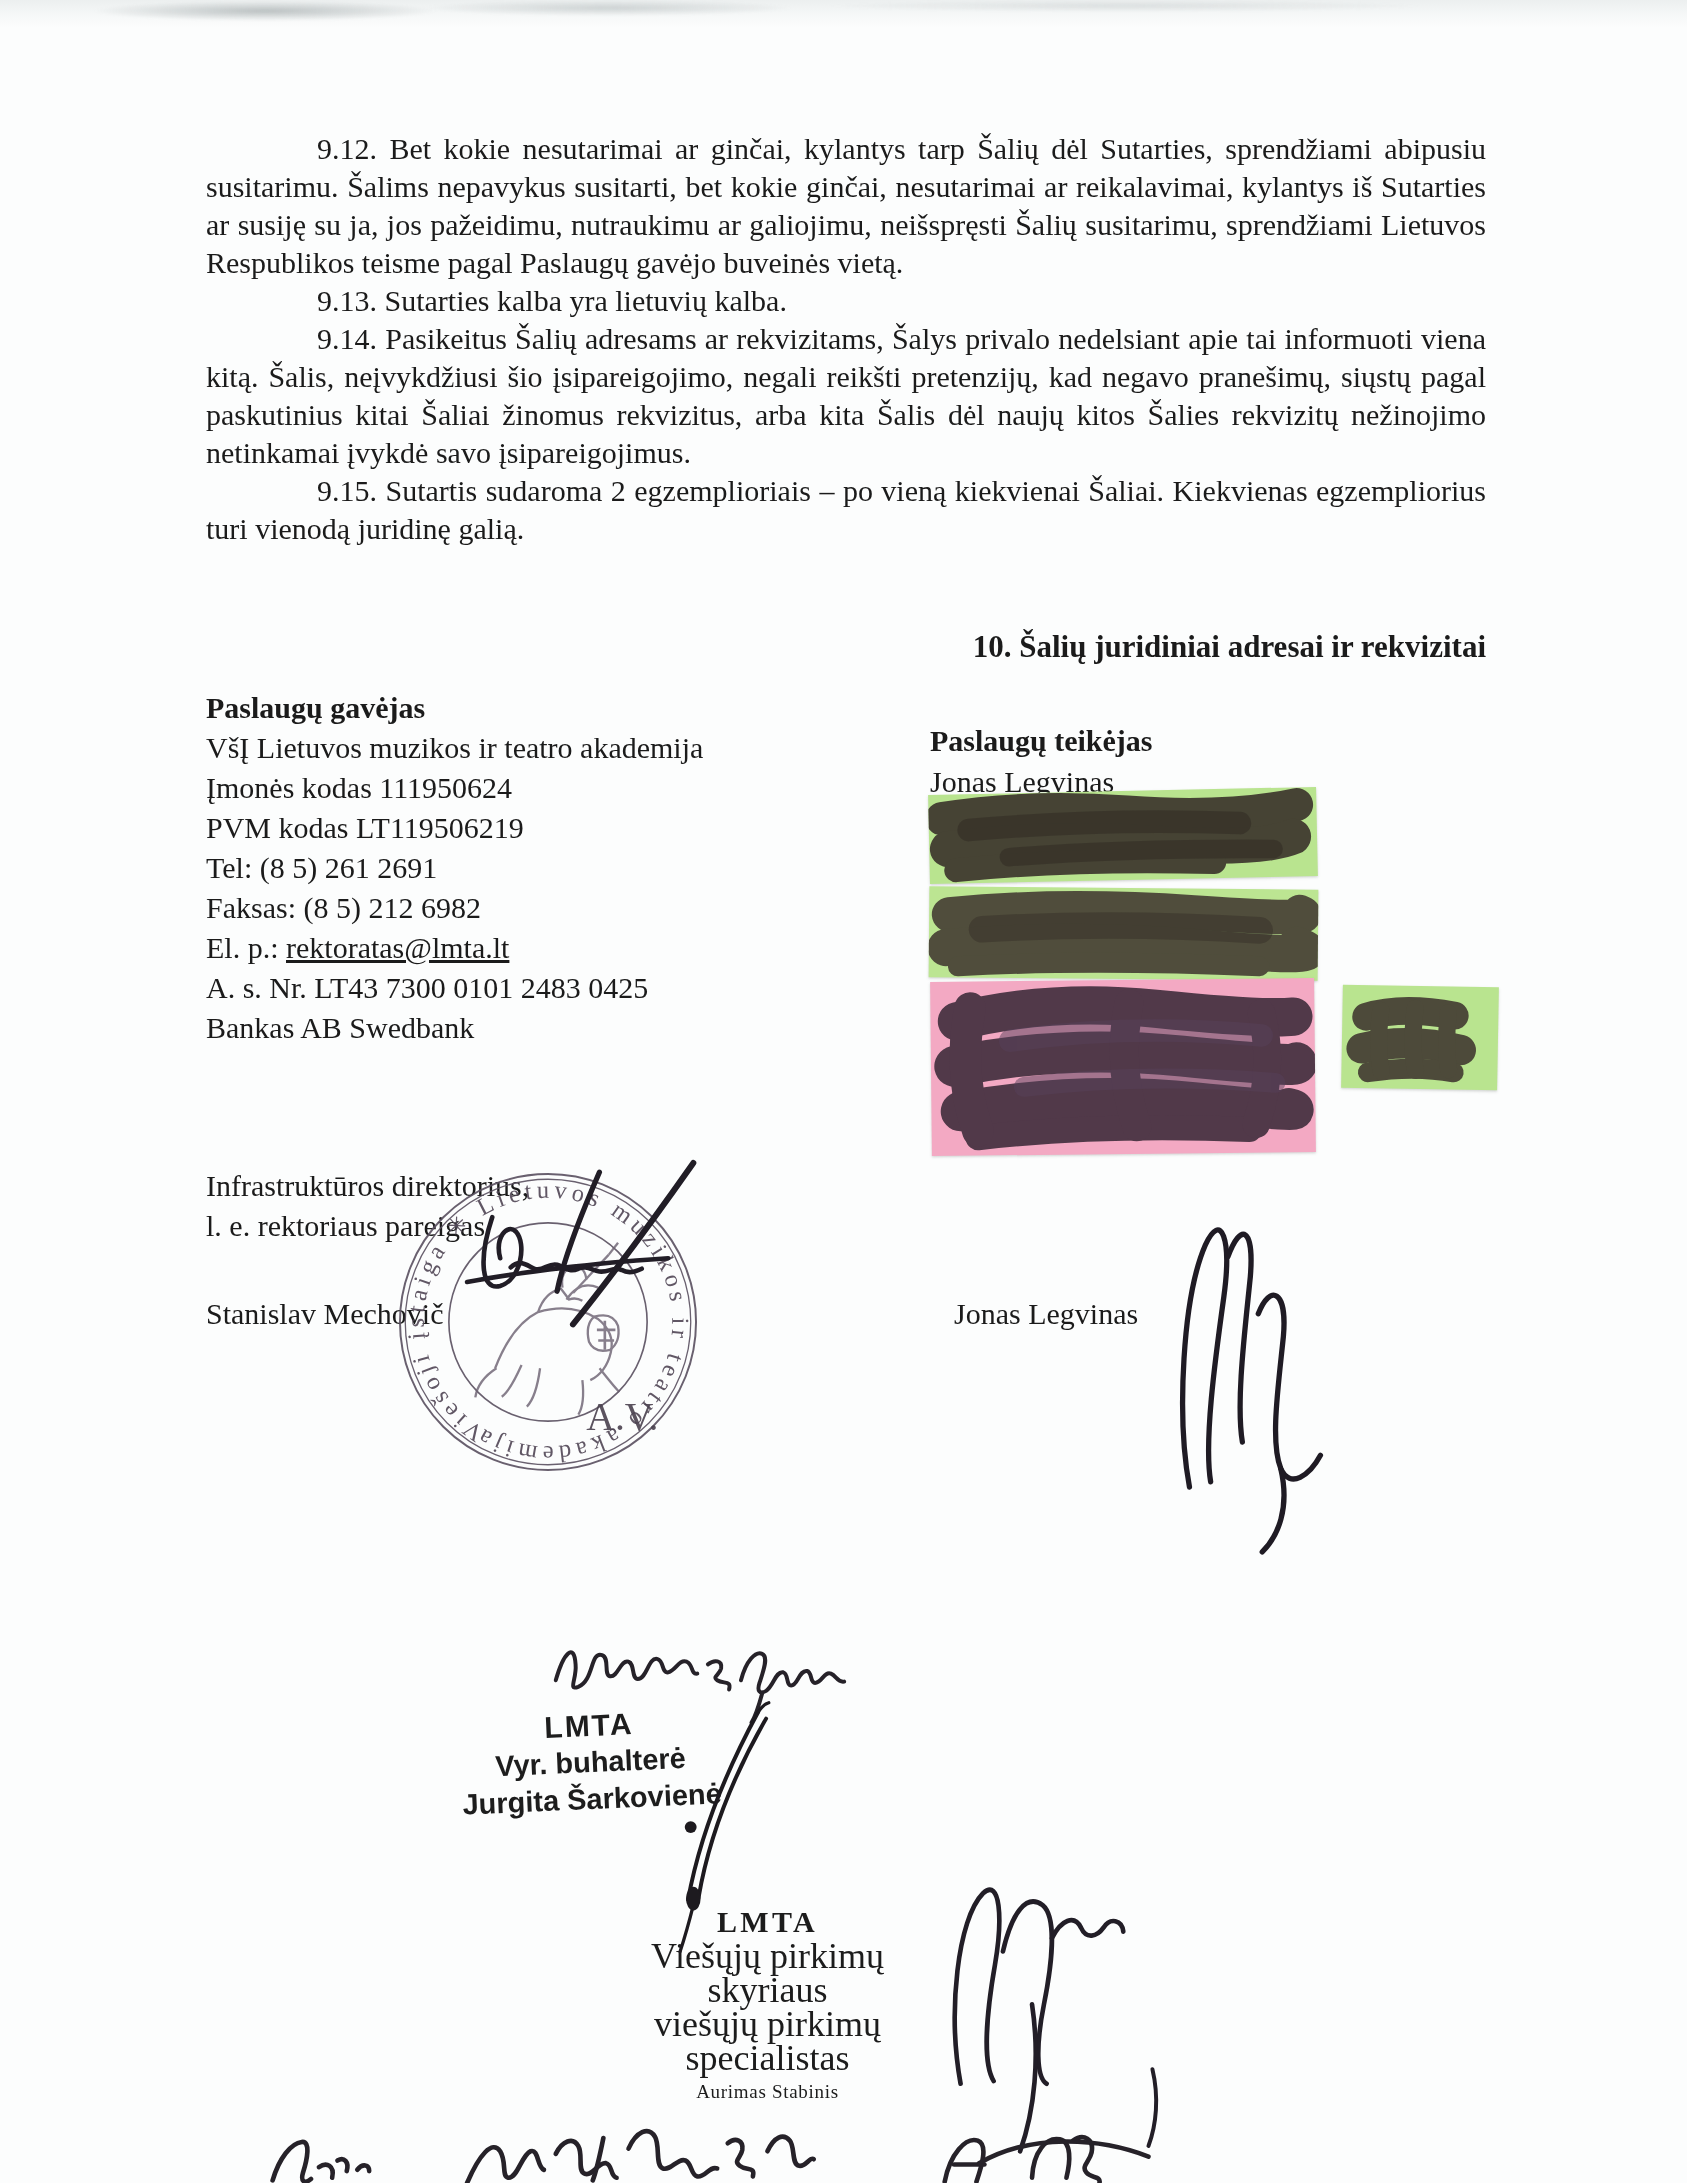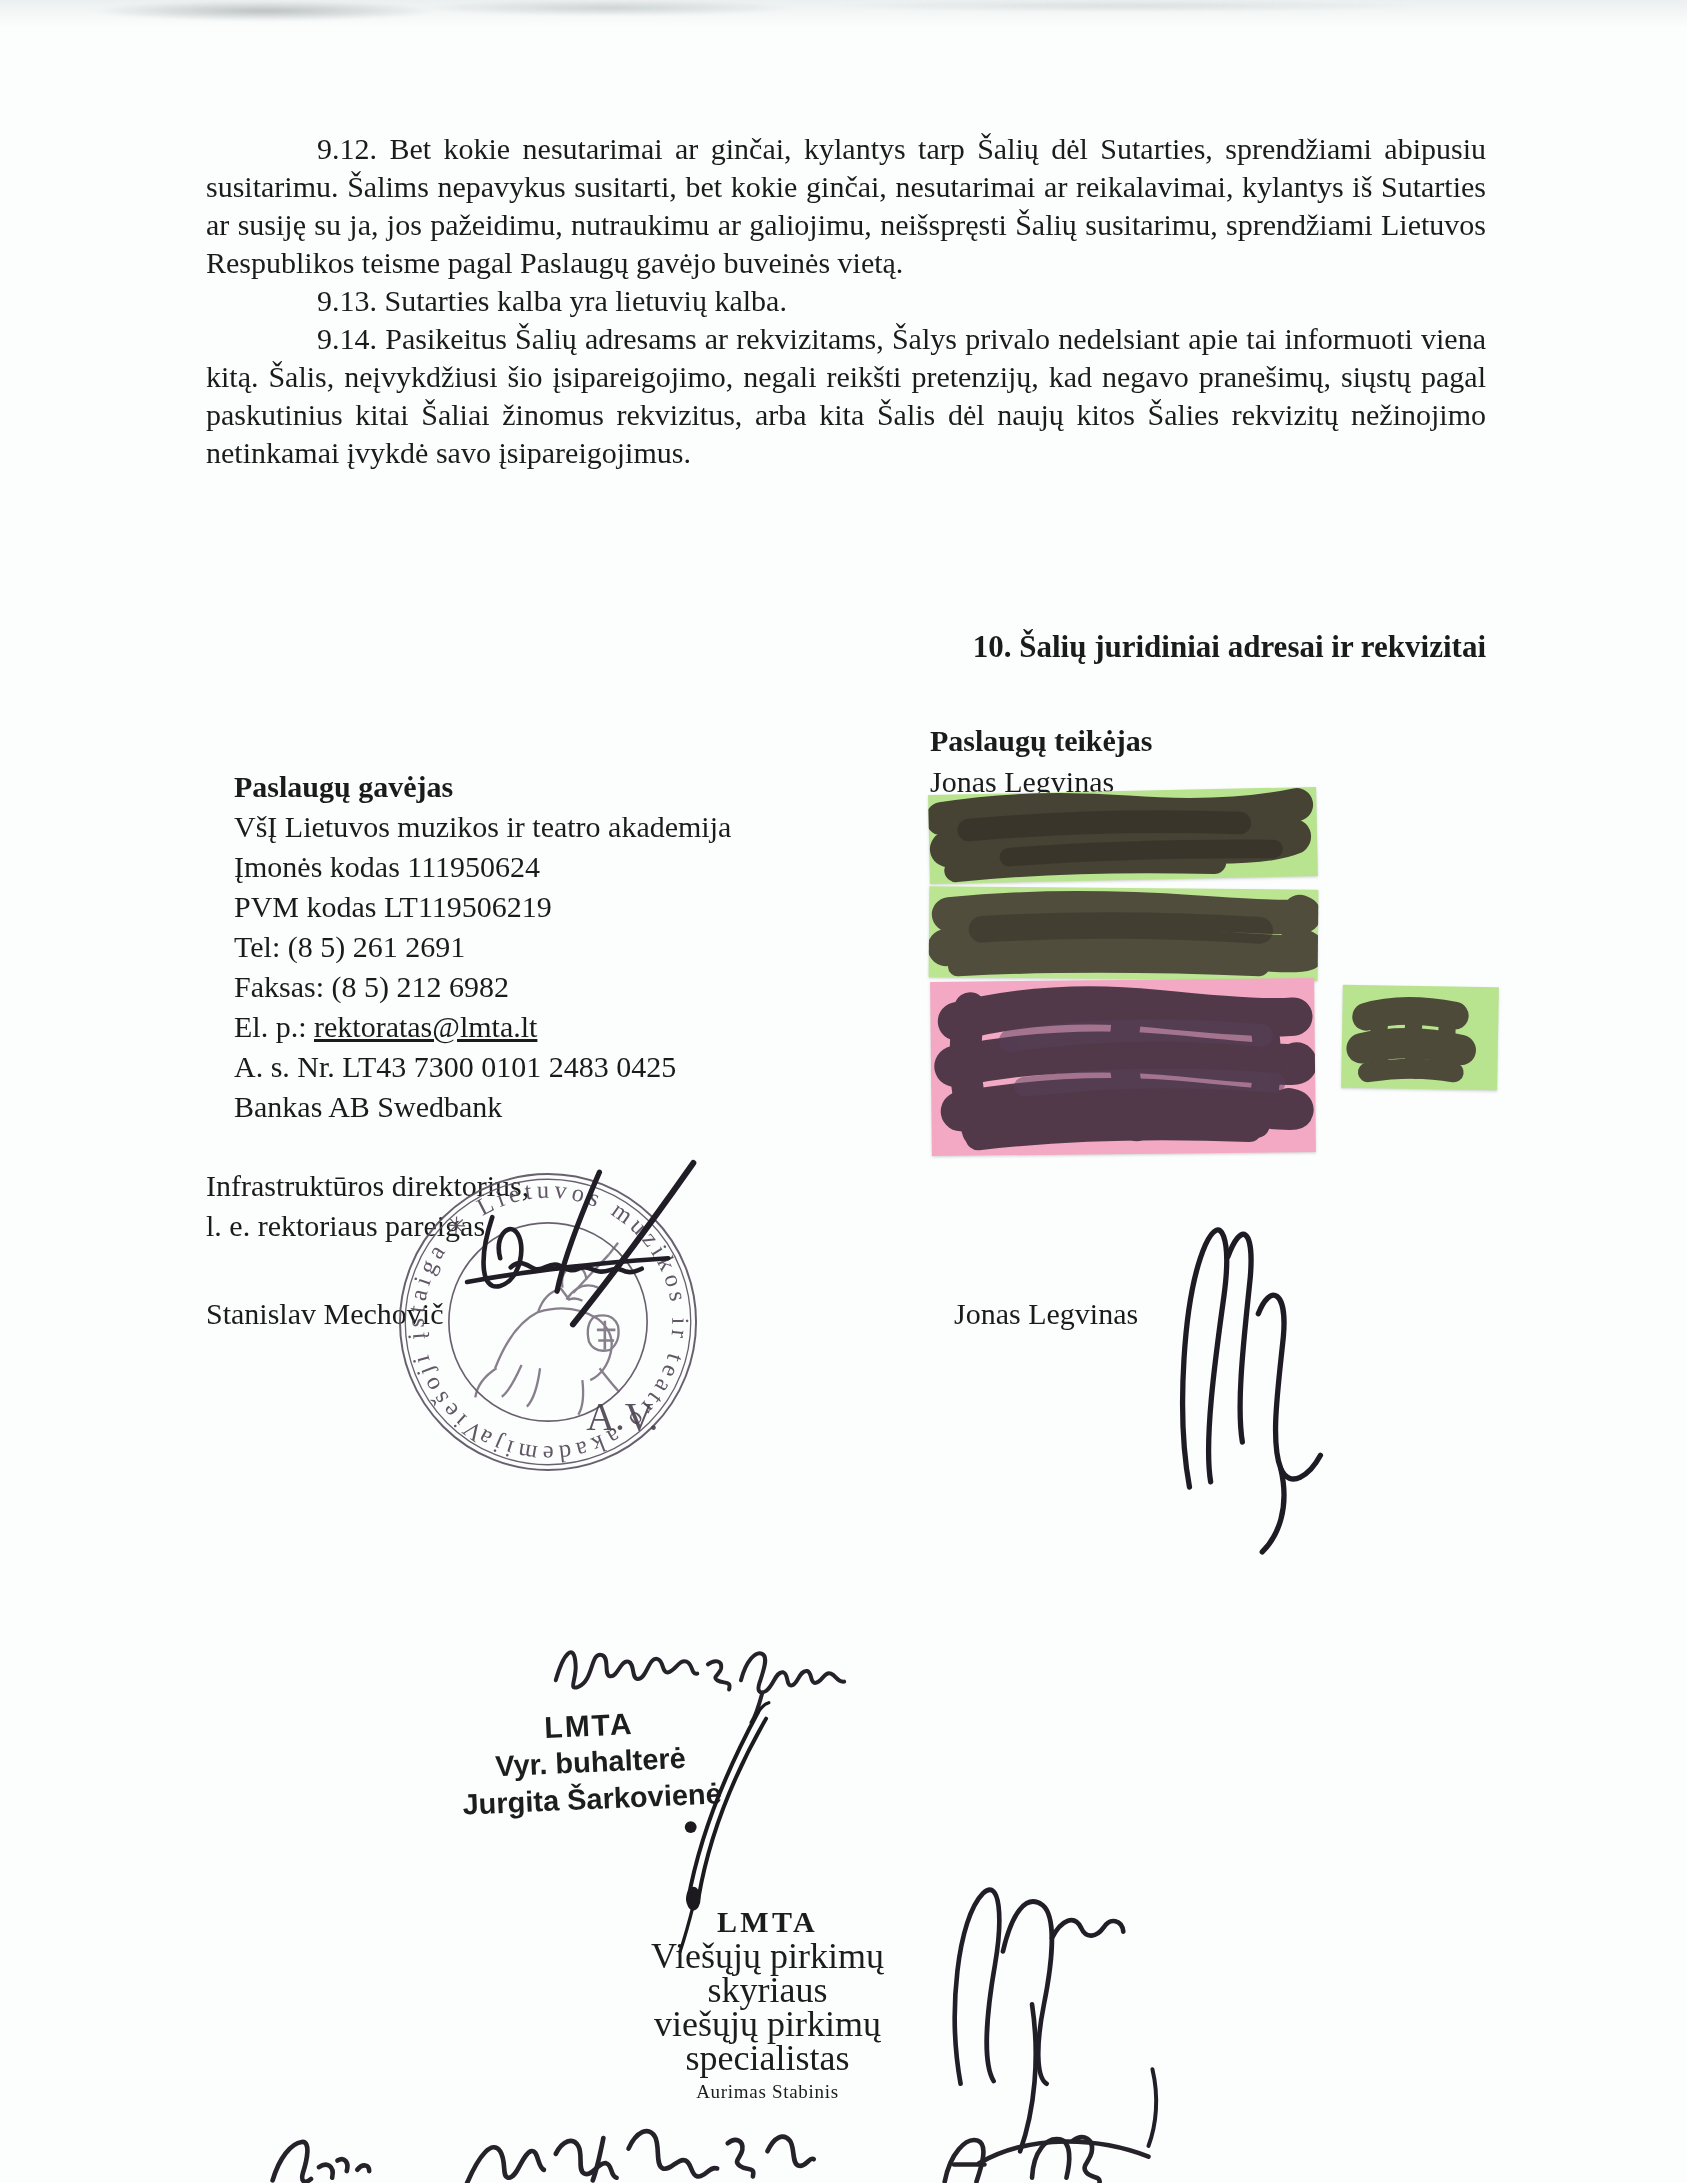--- a/index.html
+++ b/index.html
@@ -13,21 +13,21 @@
   .sm2{left:423px;top:0px;width:370px;height:16px;background:radial-gradient(closest-side,rgba(140,150,152,.35),rgba(140,150,152,0));}
   .sm3{left:827px;top:0px;width:595px;height:12px;background:radial-gradient(closest-side,rgba(150,158,160,.22),rgba(150,158,160,0));}
 
   .clauses{position:absolute;left:206px;top:130px;width:1280px;
     font-size:30px;line-height:38px;text-align:justify;}
   .clauses p{margin:0;text-indent:111px;}
 
   .heading{position:absolute;left:206px;top:629px;width:1280px;text-align:right;
     font-weight:bold;font-size:31px;}
 
-  .col-left{position:absolute;left:206px;top:767px;width:715px;font-size:30px;line-height:40px;margin-left:28px;}
+  .col-left{position:absolute;left:206px;top:688px;width:715px;font-size:30px;line-height:40px;}
   .col-title{font-weight:bold;font-size:30px;}
   .email-line .email{text-decoration:underline;}
 
   .role-block{position:absolute;left:206px;top:1166px;font-size:30px;line-height:40px;}
   .name-left{position:absolute;left:206px;top:1297px;font-size:30px;}
   .provider-title{position:absolute;left:930px;top:724px;font-size:30px;font-weight:bold;}
   .provider-name{position:absolute;left:930px;top:765px;font-size:30px;}
   .name-right{position:absolute;left:954px;top:1297px;font-size:30px;}
 
   .redact{position:absolute;box-shadow:0 1.3px 2.6px rgba(90,95,90,.25);}
@@ -60,20 +60,21 @@
 
   <div class="top-band"></div>
   <div class="smudge sm1"></div>
   <div class="smudge sm2"></div>
   <div class="smudge sm3"></div>
 
   <div class="clauses">
     <p>9.12. Bet kokie nesutarimai ar ginčai, kylantys tarp Šalių dėl Sutarties, sprendžiami abipusiu susitarimu. Šalims nepavykus susitarti, bet kokie ginčai, nesutarimai ar reikalavimai, kylantys iš Sutarties ar susiję su ja, jos pažeidimu, nutraukimu ar galiojimu, neišspręsti Šalių susitarimu, sprendžiami Lietuvos Respublikos teisme pagal Paslaugų gavėjo buveinės vietą.</p>
     <p>9.13. Sutarties kalba yra lietuvių kalba.</p>
     <p>9.14. Pasikeitus Šalių adresams ar rekvizitams, Šalys privalo nedelsiant apie tai informuoti viena kitą. Šalis, neįvykdžiusi šio įsipareigojimo, negali reikšti pretenzijų, kad negavo pranešimų, siųstų pagal paskutinius kitai Šaliai žinomus rekvizitus, arba kita Šalis dėl naujų kitos Šalies rekvizitų nežinojimo netinkamai įvykdė savo įsipareigojimus.</p>
+    <p>9.15. Sutartis sudaroma 2 egzemplioriais – po vieną kiekvienai Šaliai. Kiekvienas egzempliorius turi vienodą juridinę galią.</p>
   </div>
 
   <div class="heading">10. Šalių juridiniai adresai ir rekvizitai</div>
 
   <div class="col-left">
     <div class="col-title">Paslaugų gavėjas</div>
     <div>VšĮ Lietuvos muzikos ir teatro akademija</div>
     <div>Įmonės kodas 111950624</div>
     <div>PVM kodas LT119506219</div>
     <div>Tel: (8 5) 261 2691</div>

